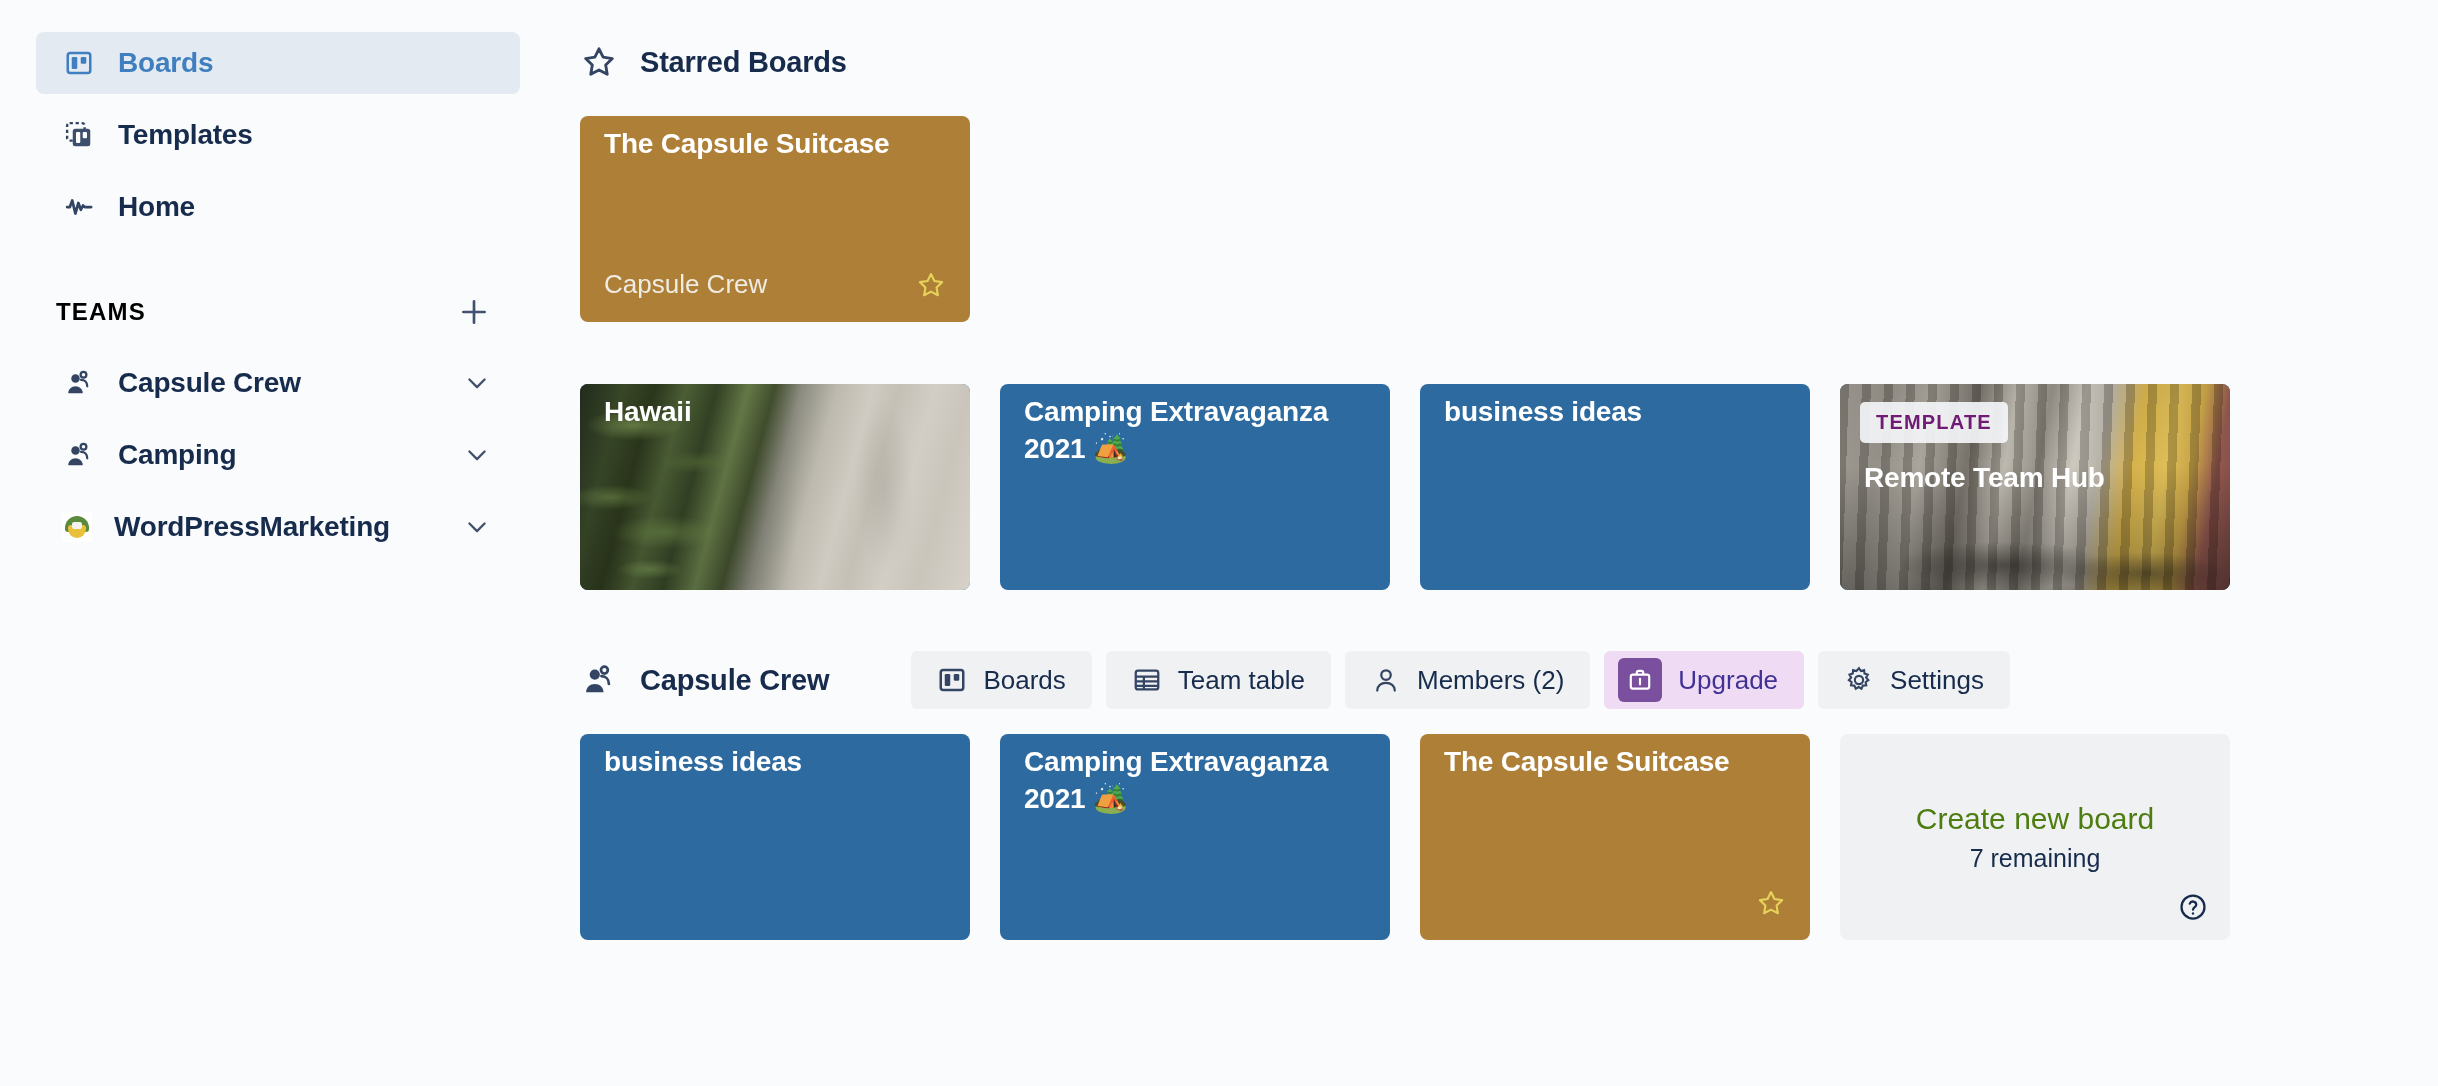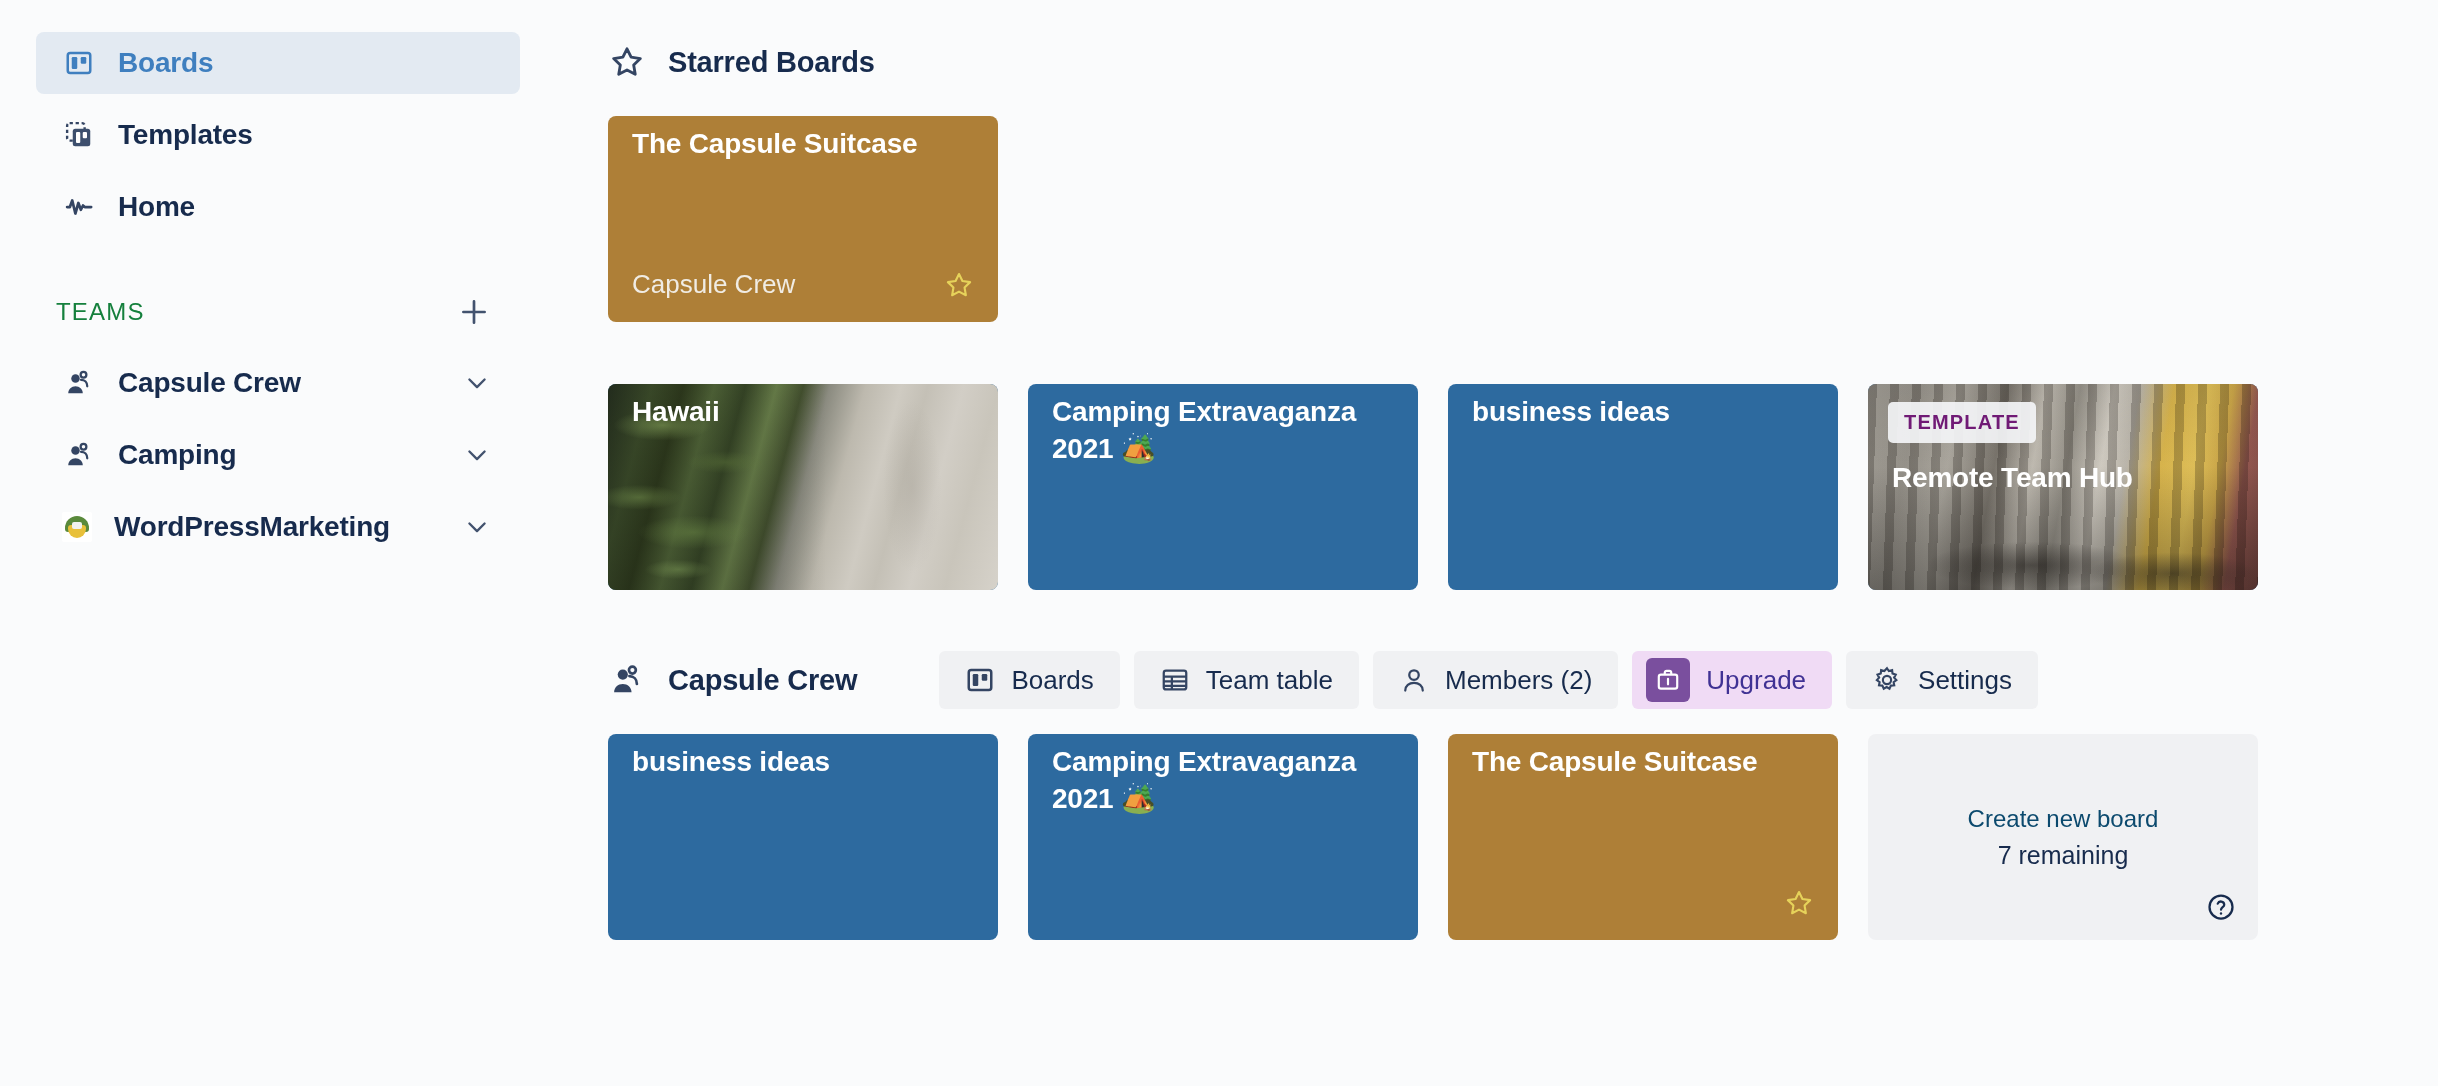--- a/index.html
+++ b/index.html
@@ -68,22 +68,22 @@
     display: flex;
     align-items: center;
     justify-content: space-between;
     margin-top: 52px;
     margin-bottom: 18px;
     padding: 0 26px 0 20px;
     height: 44px;
   }
   .teams-title {
     font-size: 24px;
-    font-weight: normal;
-    color: #15803d;
+    font-weight: bold;
+    color: #000000;
     letter-spacing: 1.2px;
   }
   .teams-add {
     width: 40px; height: 40px;
     display: flex; align-items: center; justify-content: center;
     color: #42526e;
     cursor: pointer;
   }
   .teams-add svg { width: 34px; height: 34px; display: block; }
 
@@ -127,21 +127,21 @@
     background: #f2f2ef; border-radius: 2px;
   }
 
   
   .main {
     flex: 1 1 auto;
     padding: 34px 0 0 24px;
     overflow: hidden;
   }
 
-  .section { margin-bottom: 0; margin-left: 28px; }
+  .section { margin-bottom: 0; }
 
   .section-head {
     display: flex;
     align-items: center;
     gap: 22px;
     height: 56px;
     margin-bottom: 26px;
   }
   .section-head .sec-icon {
     width: 38px; height: 38px;
@@ -301,22 +301,22 @@
     background: #f0f1f3;
     position: relative;
     display: flex;
     flex-direction: column;
     align-items: center;
     justify-content: center;
     gap: 8px;
     cursor: pointer;
   }
   .create-main {
-    font-size: 24px;
-    color: #0c4a6e;
+    font-size: 30px;
+    color: #4d7c0f;
   }
   .create-sub {
     font-size: 25px;
     color: #172b4d;
   }
   .create-help {
     position: absolute;
     right: 22px;
     bottom: 18px;
     width: 30px; height: 30px;

